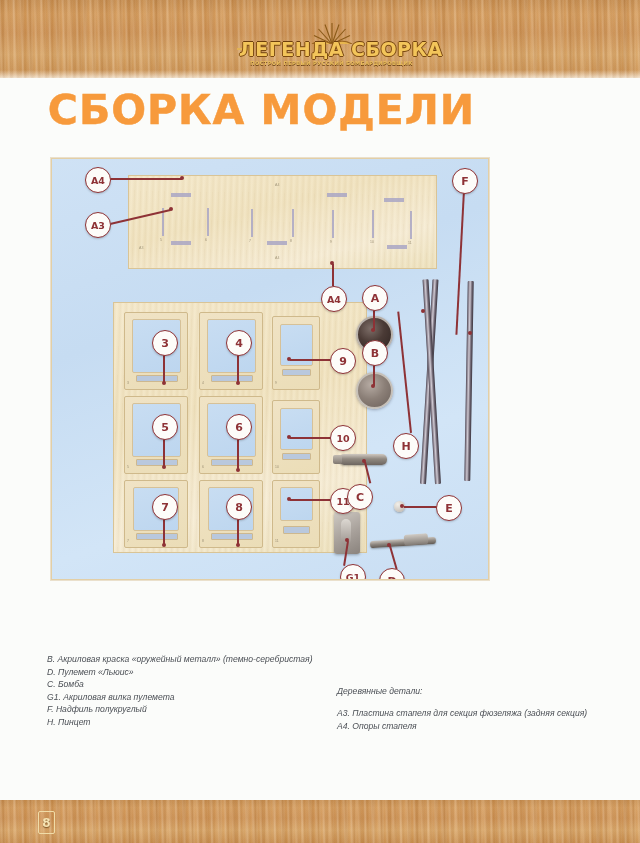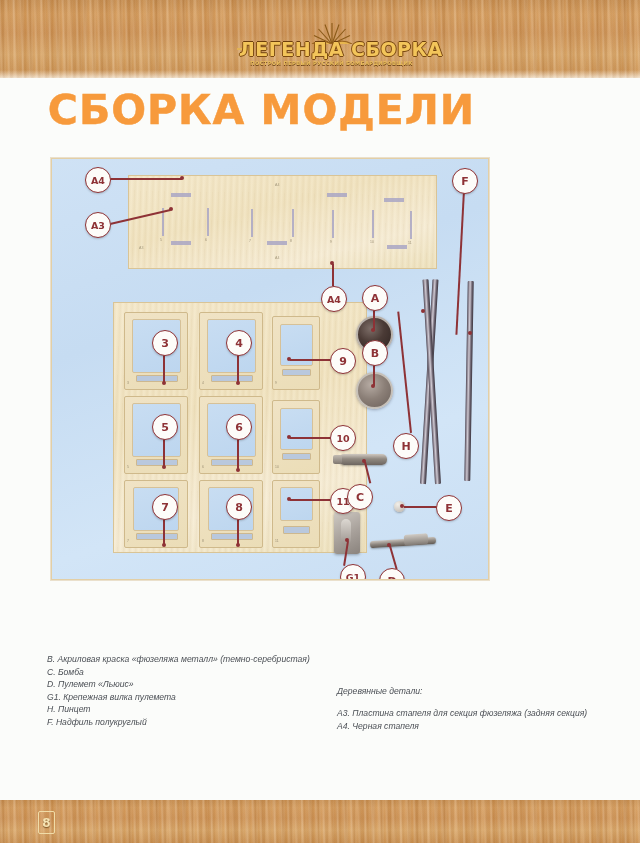--- a/index.html
+++ b/index.html
@@ -440,30 +440,30 @@
     <div class="callout" style="left:341px;top:274px;">H</div>
 
     <div class="leader" style="left:295px;top:382px;width:1.6px;height:25px;transform:rotate(9deg);transform-origin:top center;"></div>
     <div class="dot" style="left:293px;top:379px;"></div>
     <div class="callout small" style="left:288px;top:405px;">G1</div>
 
   </div>
 
 
   <div id="list-left">
-    <p class="li justify">B. Акриловая краска «фюзеляжа металл» (темно-серебристая)</p>
+    <p class="li justify">B. Акриловая краска «оружейный металл» (темно-серебристая)</p>
+    <p class="li">D. Пулемет «Льюис»</p>
     <p class="li">C. Бомба</p>
-    <p class="li">D. Пулемет «Льюис»</p>
-    <p class="li">G1. Крепежная вилка пулемета</p>
+    <p class="li">G1. Акриловая вилка пулемета</p>
+    <p class="li">F. Надфиль полукруглый</p>
     <p class="li">H. Пинцет</p>
-    <p class="li">F. Надфиль полукруглый</p>
   </div>
 
   <div id="list-right">
     <p class="rhead">Деревянные детали:</p>
     <p class="li">A3. Пластина стапеля для секция фюзеляжа (задняя секция)</p>
-    <p class="li">A4. Черная стапеля</p>
+    <p class="li">A4. Опоры стапеля</p>
   </div>
 
   <div id="wood-bottom" class="wood"></div>
   <div id="page-number">8</div>
 
 </div>
 
 </body></html>

